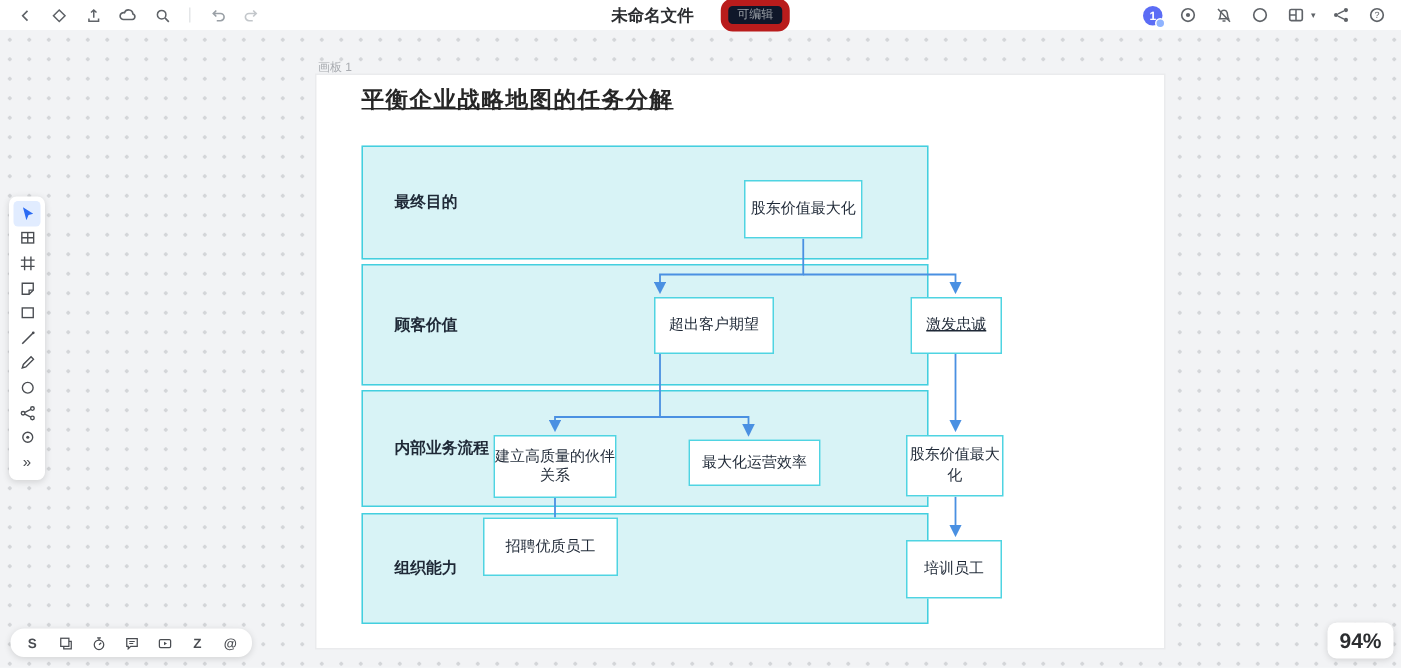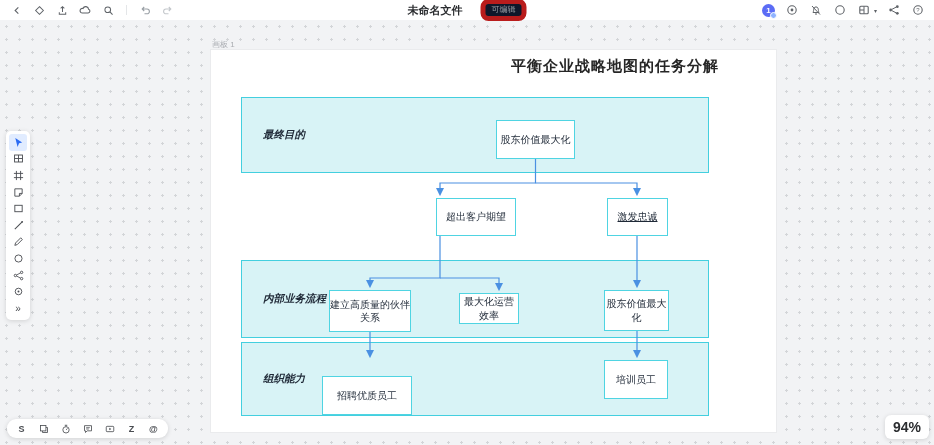--- a/index.html
+++ b/index.html
@@ -27,41 +27,41 @@
 
   
   .canvas { position:absolute; left:0; top:20px; width:934px; height:425px;
     background-color:#f2f3f5;
     background-image:radial-gradient(#d3d5d8 1.1px, transparent 1.1px);
     background-size:13px 13px; }
   .frame-label { position:absolute; left:212px; top:19px; font-size:8px; color:#a9acb1; z-index:2; }
   .artboard { position:absolute; left:211px; top:30px; width:565px; height:382px;
     background:#fff; box-shadow:0 0 0 1px rgba(0,0,0,0.03); }
 
-  .diagram-title { position:absolute; left:30px; top:7px; width:478px; text-align:right;
-    font-size:15px; font-weight:bold; color:#262626; letter-spacing:1px; }
-
-  .lane { position:absolute; left:30px; width:468px; background:#d8f3f6; border:1px solid #43cfdf;font-style:italic; }
+  .diagram-title { position:absolute; left:30px; top:7px; width:478px; text-align:left;
+    font-size:15px; font-weight:bold; color:#262626; letter-spacing:1px;text-decoration:underline; }
+
+  .lane { position:absolute; left:30px; width:378px; background:#d8f3f6; border:1px solid #43cfdf; }
   .lane-1 { top:47px;  height:76px; }
   .lane-2 { top:126px; height:81px; }
   .lane-3 { top:210px; height:78px; }
   .lane-4 { top:292px; height:74px; }
   .lane-label { position:absolute; left:21px; top:50%; transform:translateY(-50%);
     font-size:10.5px; font-weight:bold; color:#1f2937; white-space:nowrap; }
 
   .node { position:absolute; background:#fff; border:1px solid #4fd4e2;
     display:flex; align-items:center; justify-content:center; text-align:center;
     font-size:10px; color:#1f2937; line-height:1.35; padding:2px 0; cursor:pointer; }
   .n1 { left:285px; top:70px;  width:79px; height:39px; }
   .n2 { left:189px; top:148px; width:80px; height:38px;margin-left:36px; }
   .n3 { left:396px; top:148px; width:61px; height:38px;text-decoration:underline; }
   .n4 { left:118px; top:240px; width:82px; height:42px; }
-  .n5 { left:248px; top:243px; width:60px; height:31px; }
+  .n5 { left:248px; top:243px; width:88px; height:31px; }
   .n6 { left:393px; top:240px; width:65px; height:41px; }
-  .n7 { left:111px; top:326px; width:90px; height:39px; }
+  .n7 { left:111px; top:295px; width:90px; height:39px; }
   .n8 { left:393px; top:310px; width:64px; height:39px; }
 
   .edges { position:absolute; left:0; top:0; width:565px; height:382px; pointer-events:none; }
 
   
   .toolrail { position:absolute; left:6px; top:131px; width:24px; z-index:20;
     background:#fff; border-radius:5px; box-shadow:0 1px 5px rgba(0,0,0,.14);
     display:flex; flex-direction:column; align-items:center; padding:3px 0; }
   .tool { width:18px; height:16.6px; display:flex; align-items:center; justify-content:center;
     border-radius:3px; color:#4a4d52; font-size:10px; cursor:pointer; }
@@ -171,20 +171,23 @@
 </div>
 
 <div class="canvas">
   <div class="frame-label">画板 1</div>
 
   <div class="artboard">
     <div class="diagram-title">平衡企业战略地图的任务分解</div>
 
     <div class="lane lane-1">
       <span class="lane-label">最终目的</span>
+    </div>
+    <div class="lane lane-2">
+      <span class="lane-label">顾客价值</span>
     </div>
     <div class="lane lane-3">
       <span class="lane-label">内部业务流程</span>
     </div>
     <div class="lane lane-4">
       <span class="lane-label">组织能力</span>
     </div>
 
     <svg class="edges" viewBox="0 0 565 382">
       <defs>

